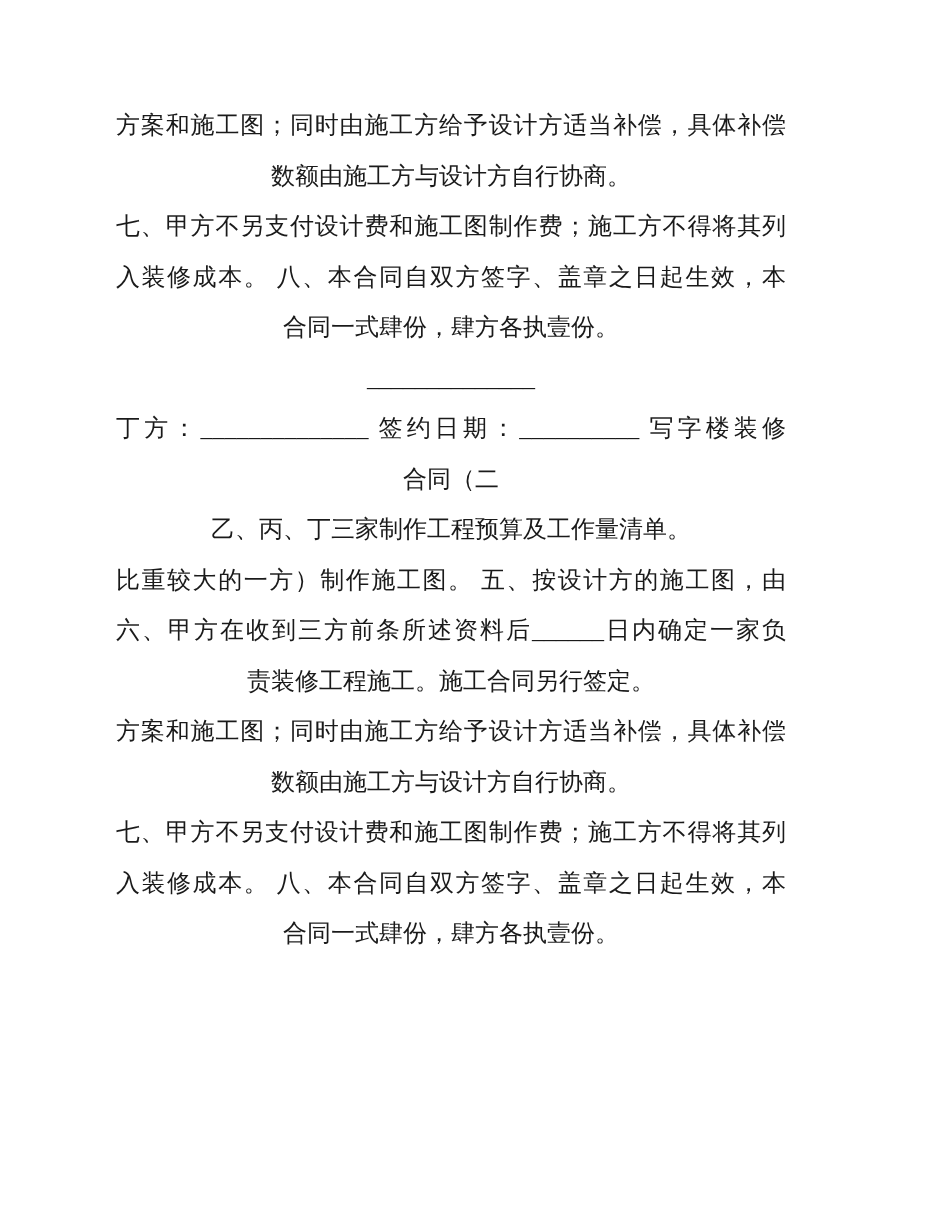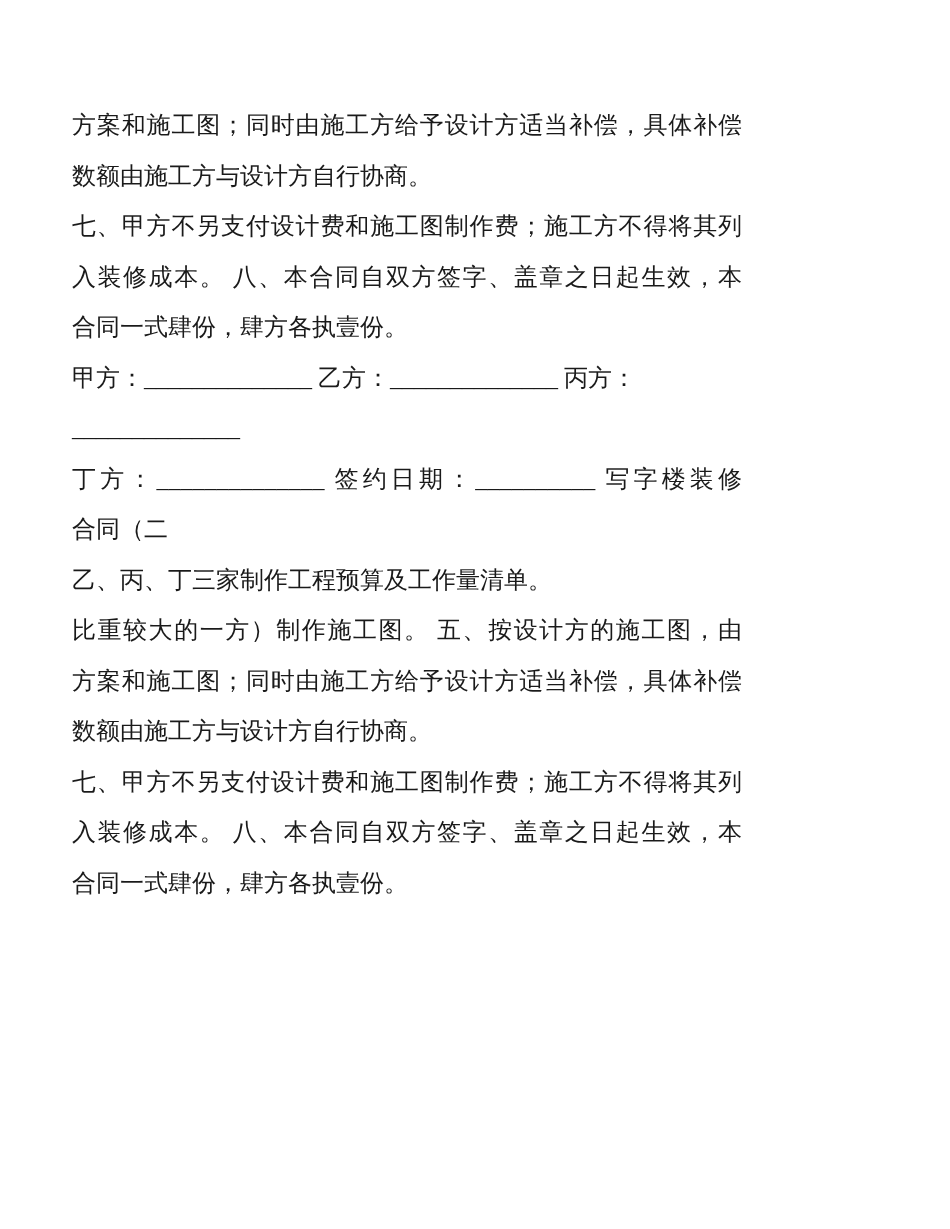--- a/index.html
+++ b/index.html
@@ -7,60 +7,61 @@
     padding: 0;
     background: #ffffff;
     width: 950px;
     height: 1229px;
     overflow: hidden;
   }
   .page {
     box-sizing: border-box;
     width: 950px;
     height: 1229px;
-    padding: 100px 140px 0 72px;
+    padding: 100px 140px 0 116px;
     background: #ffffff;
   }
   .doc {
     width: 670px;
     color: #1a1a1a;
     font-family: "Liberation Serif", "DejaVu Serif", serif;
     font-size: 24px;
     font-weight: 400;
   }
   .line {
     height: 50.5px;
     line-height: 50.5px;
     white-space: pre;
-    text-align: left;
+    text-align: center;
     overflow: visible;
   }
   
   .line.just {
     white-space: normal;
     text-align: justify;
     text-align-last: justify;
     text-justify: inter-character;
   }
 </style>
 </head>
 <body>
 
 <div class="page">
   <div class="doc">
     <div class="line just">方案和施工图；同时由施工方给予设计方适当补偿，具体补偿</div>
     <div class="line">数额由施工方与设计方自行协商。</div>
     <div class="line just">七、甲方不另支付设计费和施工图制作费；施工方不得将其列</div>
     <div class="line just">入装修成本。 八、本合同自双方签字、盖章之日起生效，本</div>
     <div class="line">合同一式肆份，肆方各执壹份。</div>
-    <div class="line">甲方：______________ 乙方：______________ 丙方：</div>
     <div class="line">______________</div>
     <div class="line just">丁方：______________ 签约日期：__________ 写字楼装修</div>
     <div class="line">合同（二</div>
     <div class="line">乙、丙、丁三家制作工程预算及工作量清单。</div>
     <div class="line just">比重较大的一方）制作施工图。 五、按设计方的施工图，由</div>
+    <div class="line just">六、甲方在收到三方前条所述资料后______日内确定一家负</div>
+    <div class="line">责装修工程施工。施工合同另行签定。</div>
     <div class="line just">方案和施工图；同时由施工方给予设计方适当补偿，具体补偿</div>
     <div class="line">数额由施工方与设计方自行协商。</div>
     <div class="line just">七、甲方不另支付设计费和施工图制作费；施工方不得将其列</div>
     <div class="line just">入装修成本。 八、本合同自双方签字、盖章之日起生效，本</div>
     <div class="line">合同一式肆份，肆方各执壹份。</div>
   </div>
 </div>
 
 </body></html>

